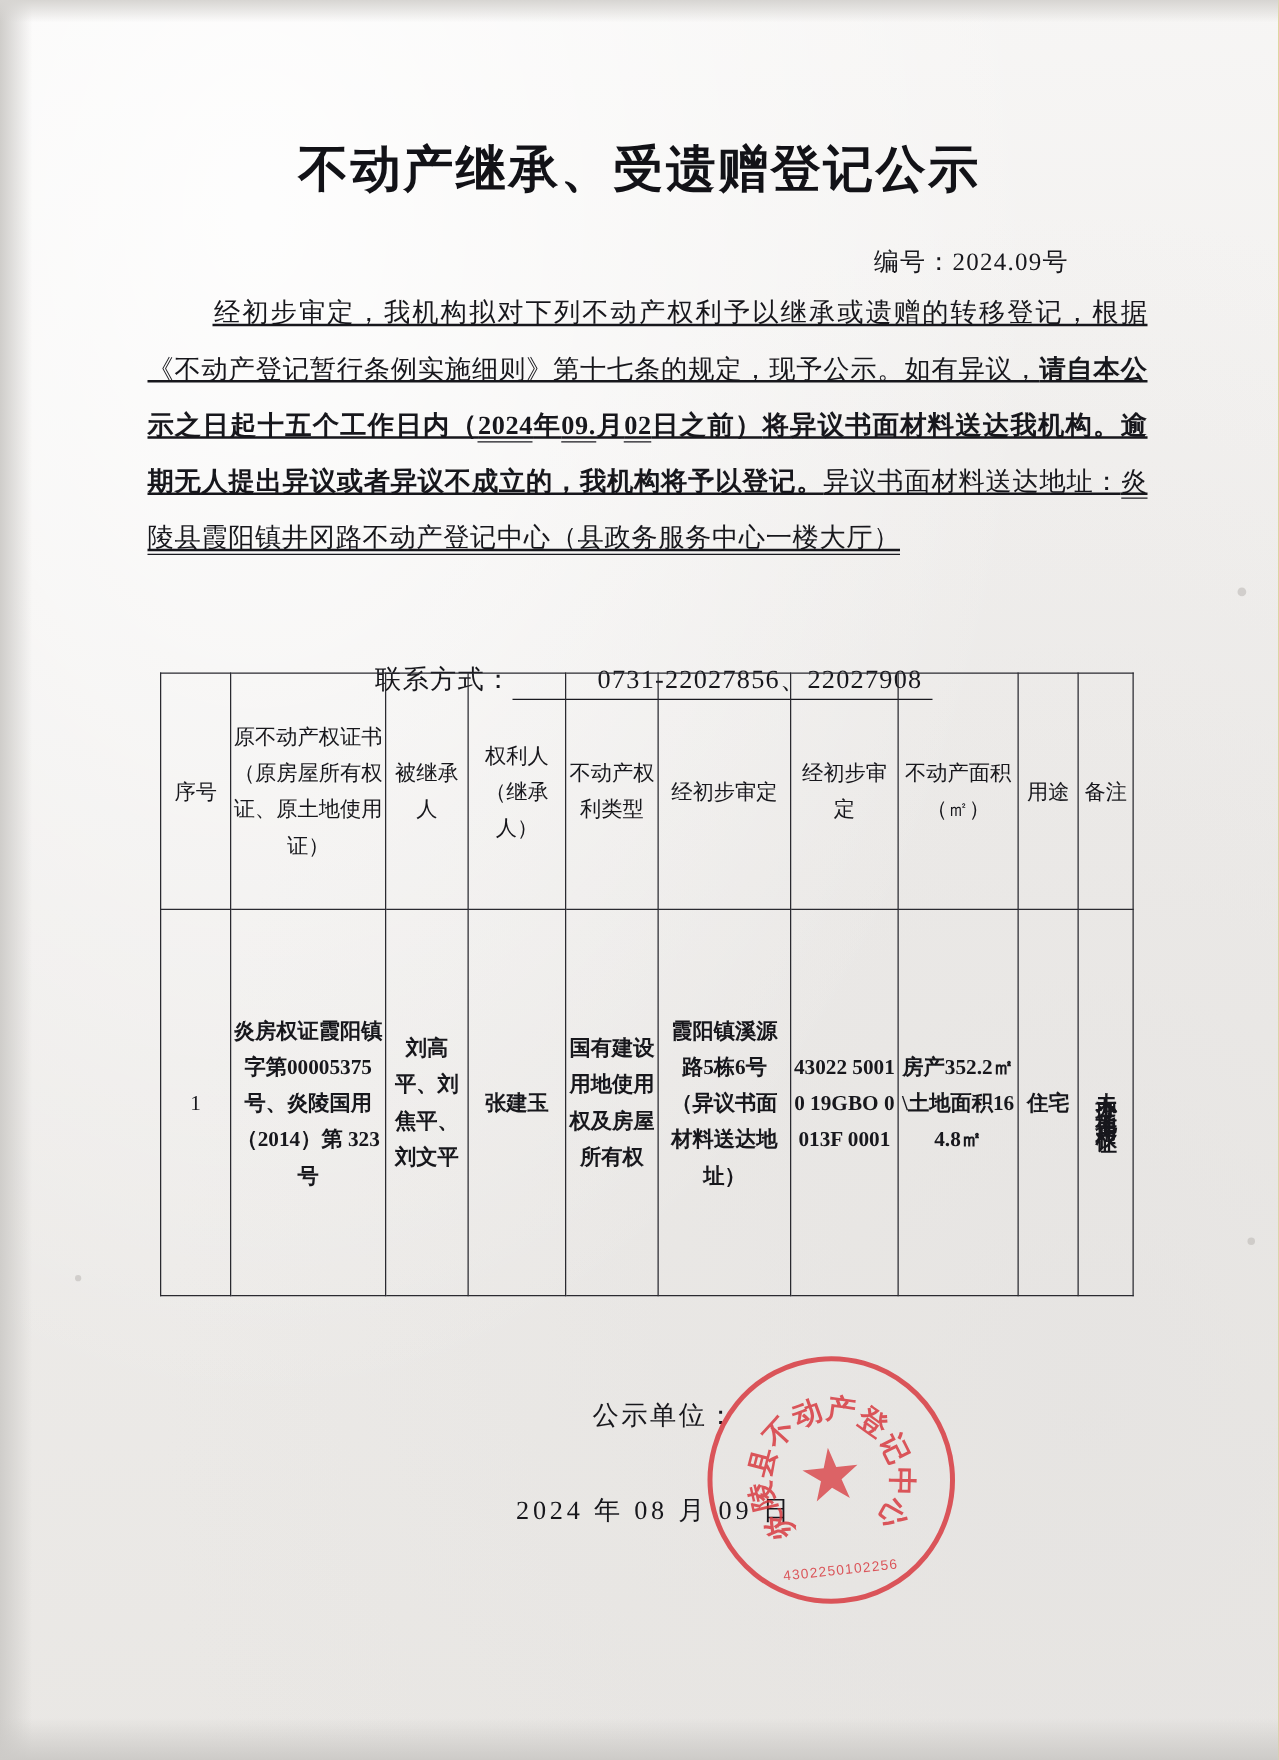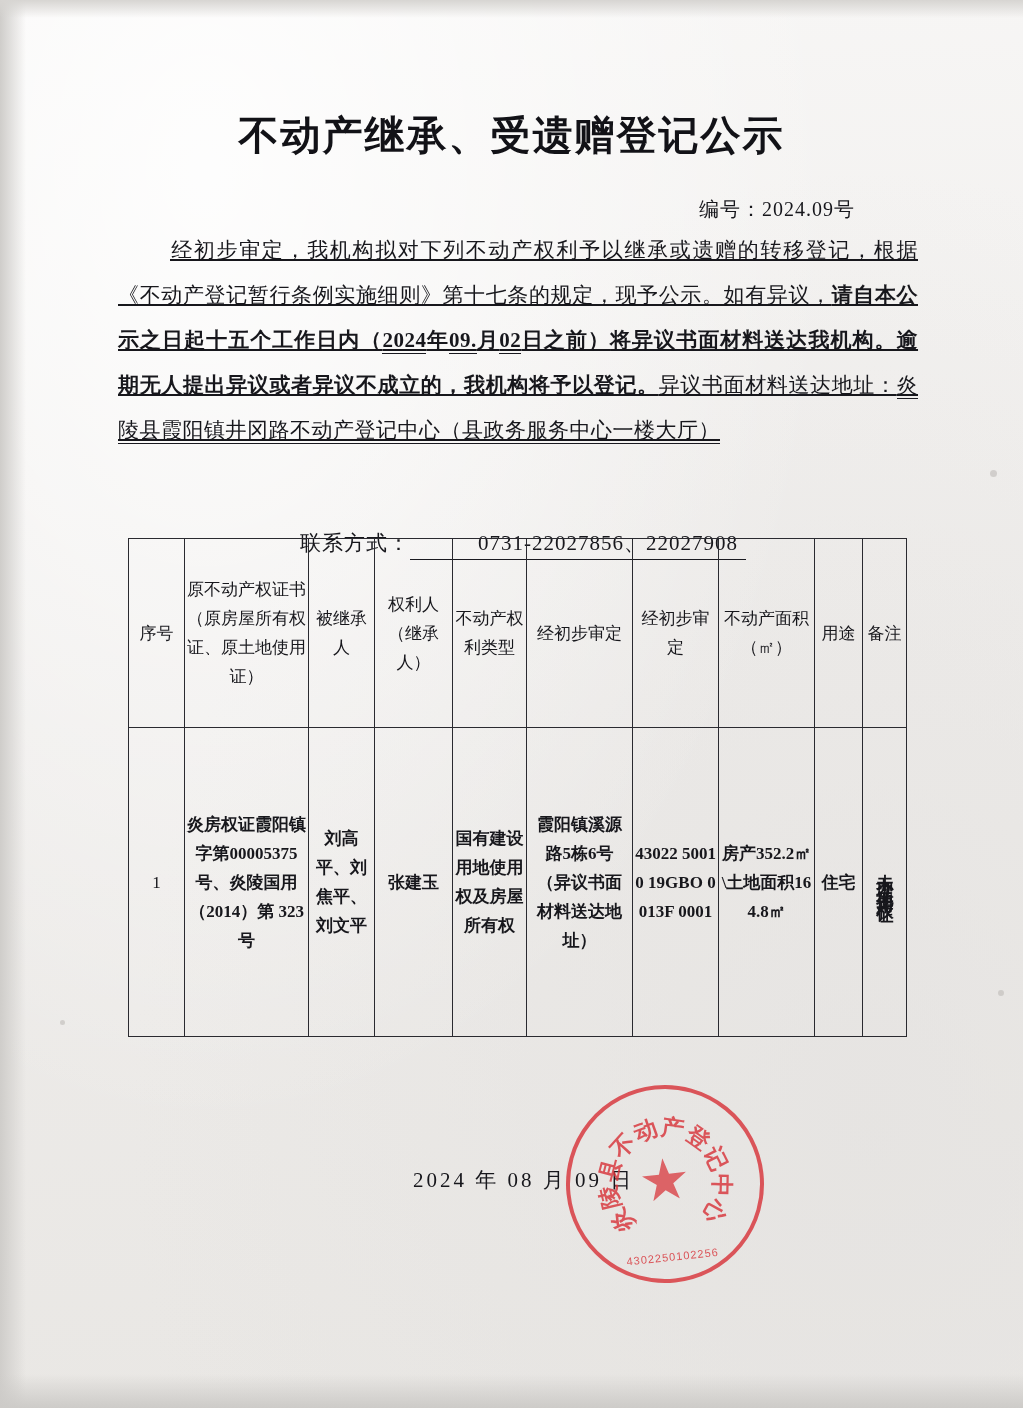--- a/index.html
+++ b/index.html
@@ -260,20 +260,21 @@
         <td>霞阳镇溪源路5栋6号（异议书面材料送达地址）</td>
         <td>43022 50010 19GBO 0013F 0001</td>
         <td>房产352.2㎡\土地面积164.8㎡</td>
         <td>住宅</td>
         <td><span class="vert">未办理土地使用权证</span></td>
       </tr>
     </tbody>
   </table>
 
   <div class="footer">
+    <div class="footer-line1">公示单位：</div>
     <div class="footer-line2">2024 年 08 月 09 日</div>
   </div>
 
   <div class="seal">
     <div class="ring-text">
         <span style="transform: rotate(-125deg) translate(-50%, -72px);">炎</span>
         <span style="transform: rotate(-97.2222deg) translate(-50%, -72px);">陵</span>
         <span style="transform: rotate(-69.4444deg) translate(-50%, -72px);">县</span>
         <span style="transform: rotate(-41.6667deg) translate(-50%, -72px);">不</span>
         <span style="transform: rotate(-13.8889deg) translate(-50%, -72px);">动</span>

